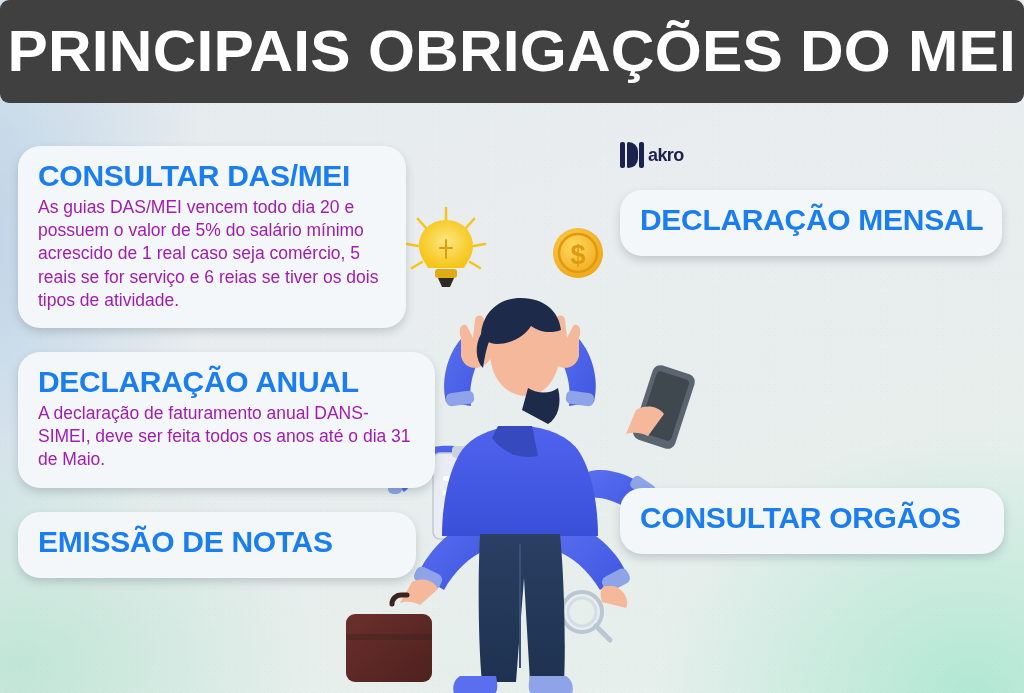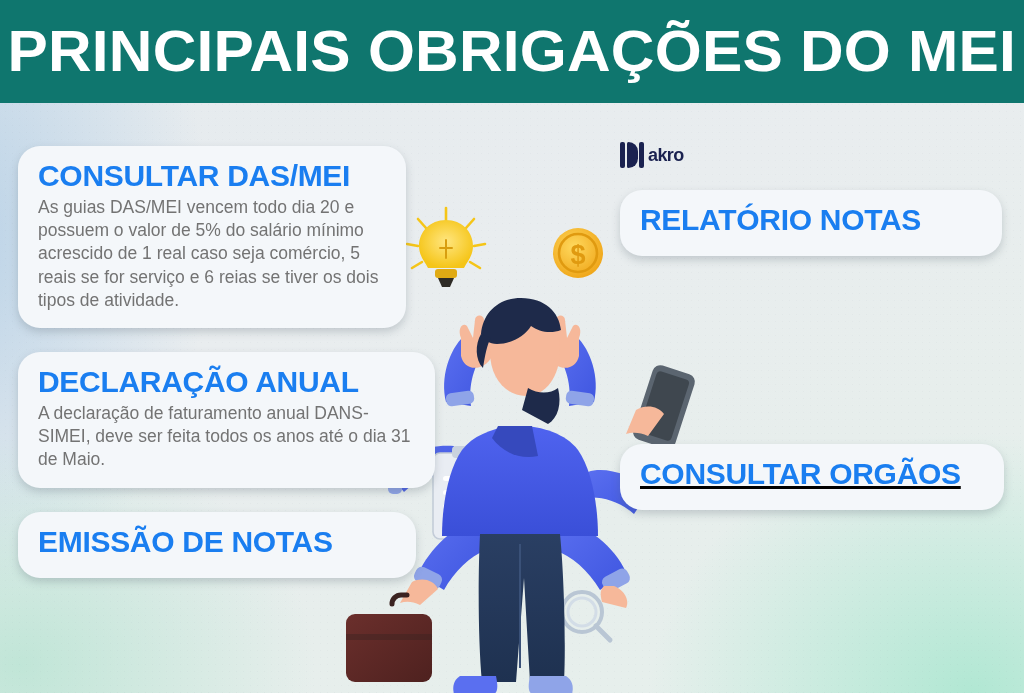--- a/index.html
+++ b/index.html
@@ -20,46 +20,46 @@
   }
   .bg-noise{position:absolute;inset:0;opacity:.35;
     background-image:
       radial-gradient(rgba(255,255,255,.55) .5px, transparent .6px),
       radial-gradient(rgba(140,150,160,.18) .5px, transparent .6px);
     background-size:4px 4px, 7px 7px;
     background-position:0 0, 2px 3px;}
 
   
   .banner{position:absolute;left:0;top:0;width:1024px;height:103px;
-          background:#0f766e;display:flex;align-items:center;justify-content:center;}
+          background:#404040;display:flex;align-items:center;justify-content:center;border-radius:9px;}
   .banner h1{
     margin:0;color:#fff;
     font-family:"Liberation Sans",sans-serif;
     font-weight:700;font-size:57px;letter-spacing:.2px;
     transform:scaleX(1.06);transform-origin:center;
     line-height:1;white-space:nowrap;
   }
 
   
   .card{position:absolute;background:#f4f7fa;border-radius:22px;
         box-shadow:0 4px 9px rgba(80,95,110,.26);
         padding:14px 20px 16px 20px;box-sizing:border-box;}
   .card h2{margin:0 0 4px 0;color:#1a7ef0;
            font-family:"Liberation Sans",sans-serif;
            font-weight:700;font-size:30px;line-height:1.06;
            letter-spacing:-.3px;white-space:nowrap;}
-  .card p{margin:0;color:#737373;
+  .card p{margin:0;color:#a21caf;
           font-family:"Liberation Sans",sans-serif;
           font-size:17.5px;line-height:1.33;font-weight:400;}
 
   #card-pagamento  {left:18px; top:146px; width:388px;}
   #card-declaracao {left:18px; top:352px; width:417px;}
   #card-emissao    {left:18px; top:512px; width:398px;}
   #card-relatorio  {left:620px;top:190px; width:382px;}
-  #card-consultar  {left:620px;top:444px; width:384px;text-decoration:underline;}
+  #card-consultar  {left:620px;top:488px; width:384px;}
 
   
   .brand{position:absolute;left:620px;top:140px;display:flex;align-items:center;gap:1px;}
   .brand .mark{position:relative;width:26px;height:30px;}
   .brand .mark i{position:absolute;top:2px;width:5px;height:26px;border-radius:2px;
                  background:#1b2250;display:block;}
   .brand .mark i.b1{left:0;}
   .brand .mark i.b2{left:19px;}
   .brand .mark .petal{position:absolute;left:7px;top:2px;width:11px;height:26px;
      background:#1b2250;border-radius:2px 12px 12px 2px;}
@@ -237,20 +237,20 @@
   <div class="card" id="card-declaracao">
     <h2>DECLARAÇÃO ANUAL</h2>
     <p>A declaração de faturamento anual DANS-SIMEI, deve ser feita todos os anos até o dia 31 de Maio.</p>
   </div>
 
   <div class="card" id="card-emissao">
     <h2>EMISSÃO DE NOTAS</h2>
   </div>
 
   <div class="card" id="card-relatorio">
-    <h2>RELATÓRIO NOTAS</h2>
+    <h2>DECLARAÇÃO MENSAL</h2>
   </div>
 
   <div class="card" id="card-consultar">
     <h2>CONSULTAR ORGÃOS</h2>
   </div>
 
 </div>
 
 </body></html>

